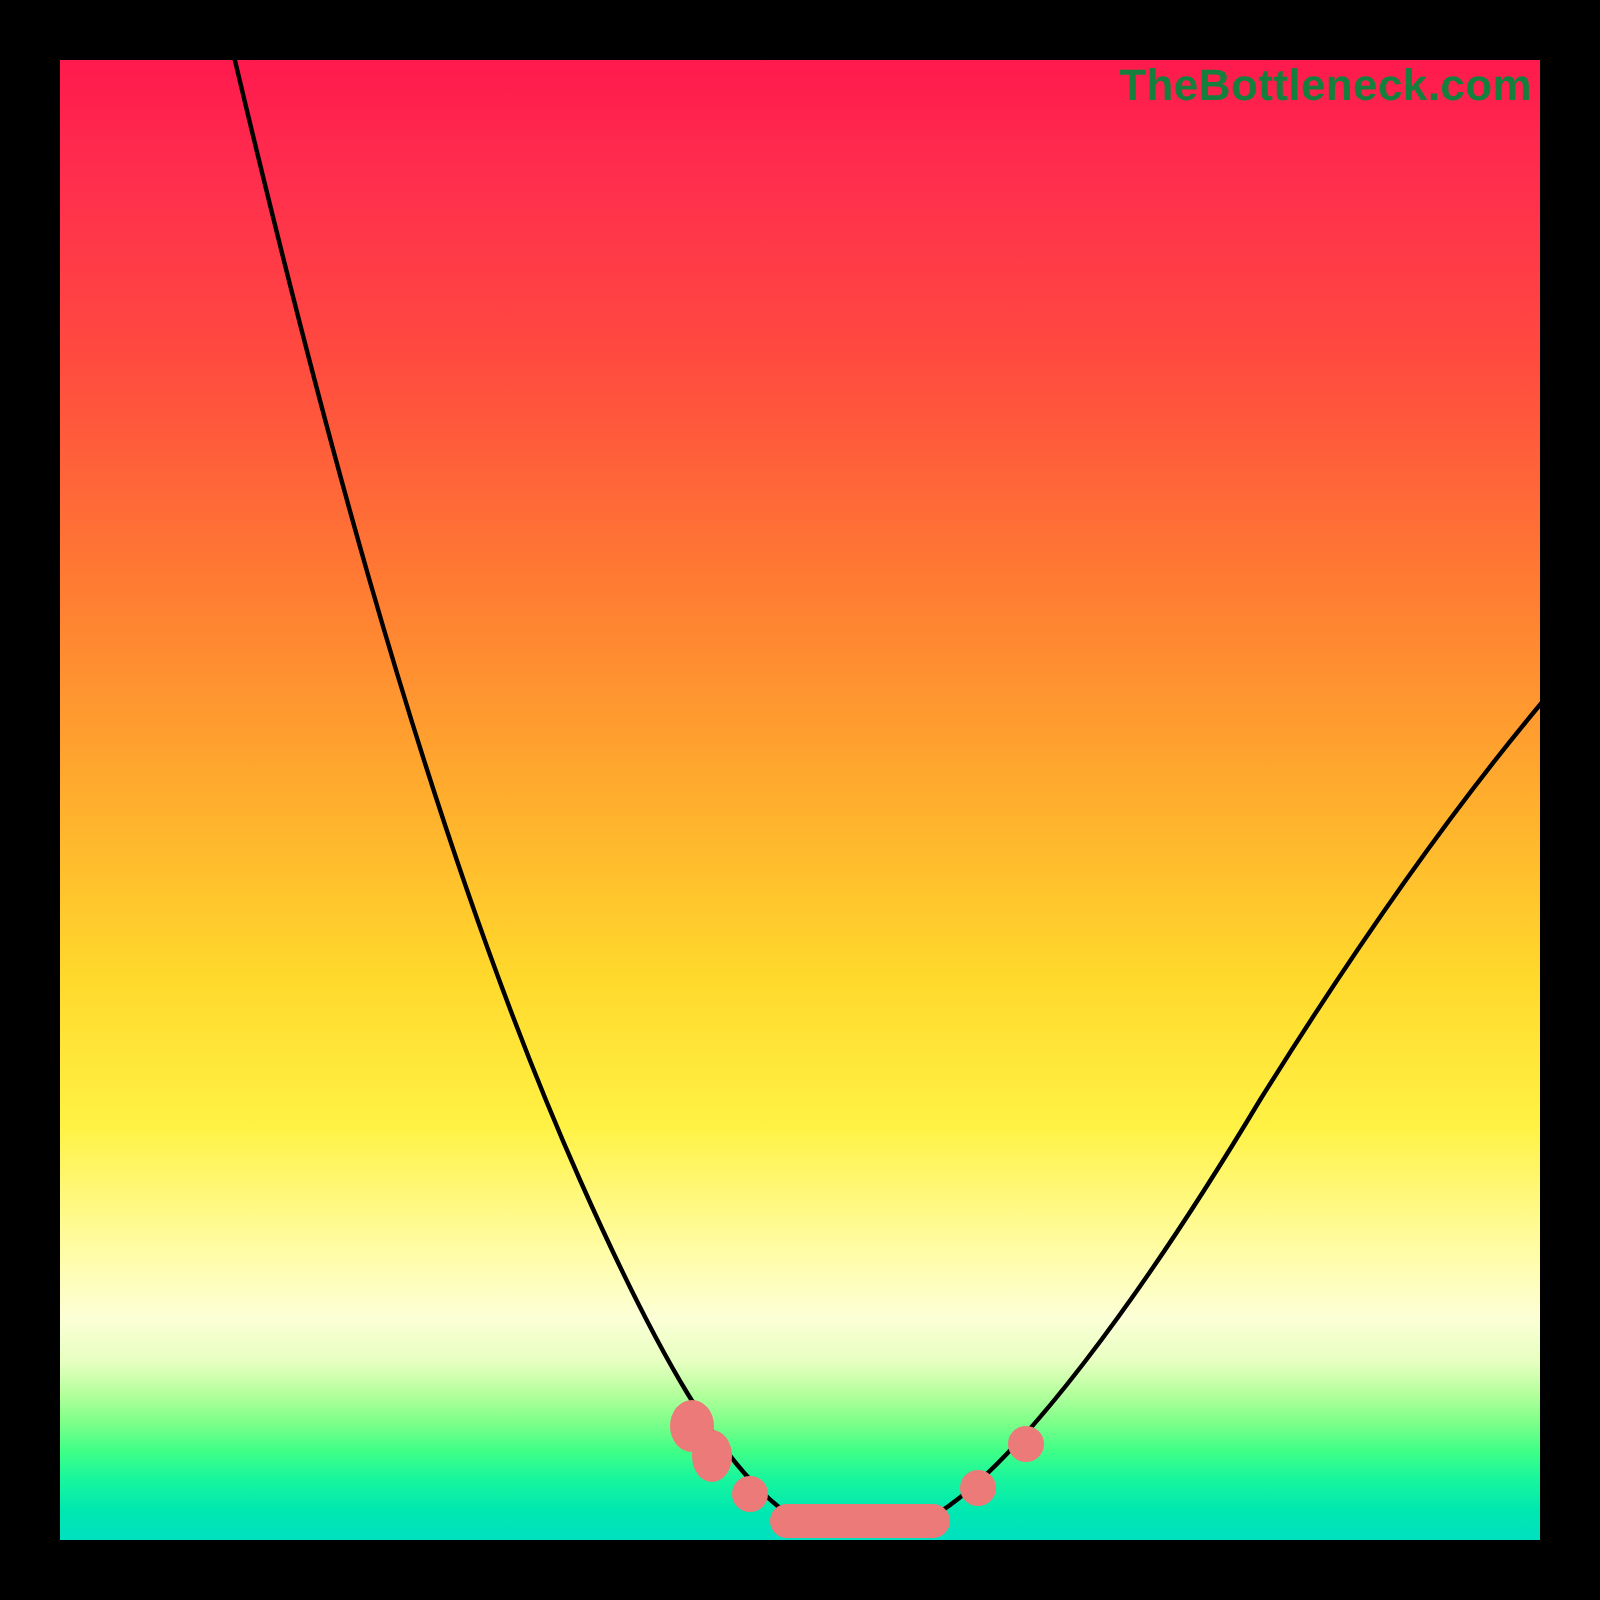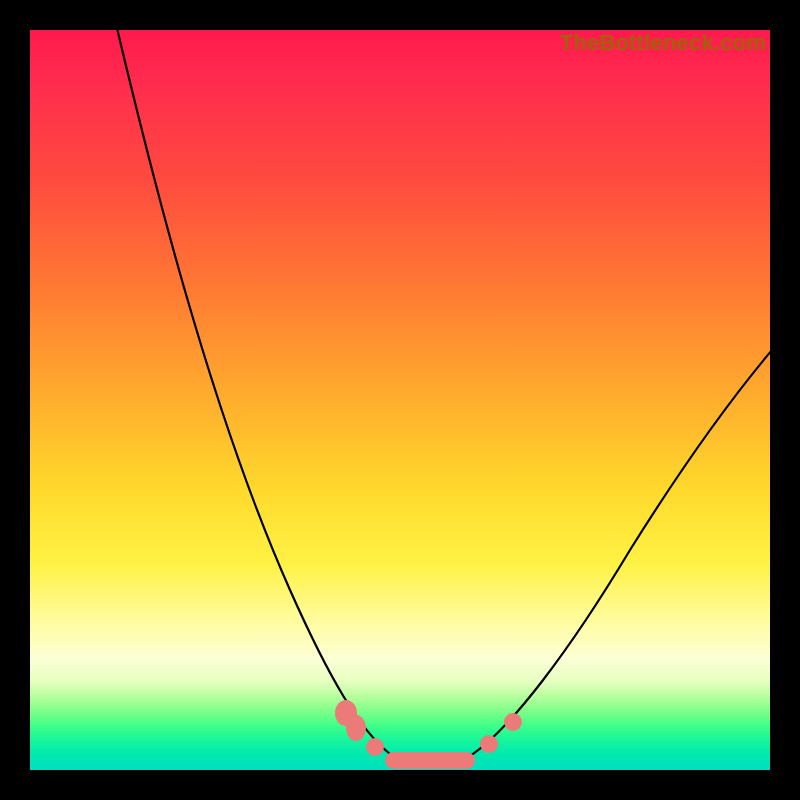--- a/index.html
+++ b/index.html
@@ -43,21 +43,21 @@
       #00e8b0 98%,
       #00e0c0 100%
     );
   }
   .watermark {
     position: absolute;
     top: 30px;
     right: 34px;
     font-size: 22px;
     font-weight: 600;
-    color: #a16207;
+    color: #15803d;
     letter-spacing: 0.2px;
     user-select: none;
   }
   svg.curve {
     position: absolute;
     left: 0;
     top: 0;
     width: 740px;
     height: 740px;
     overflow: visible;

